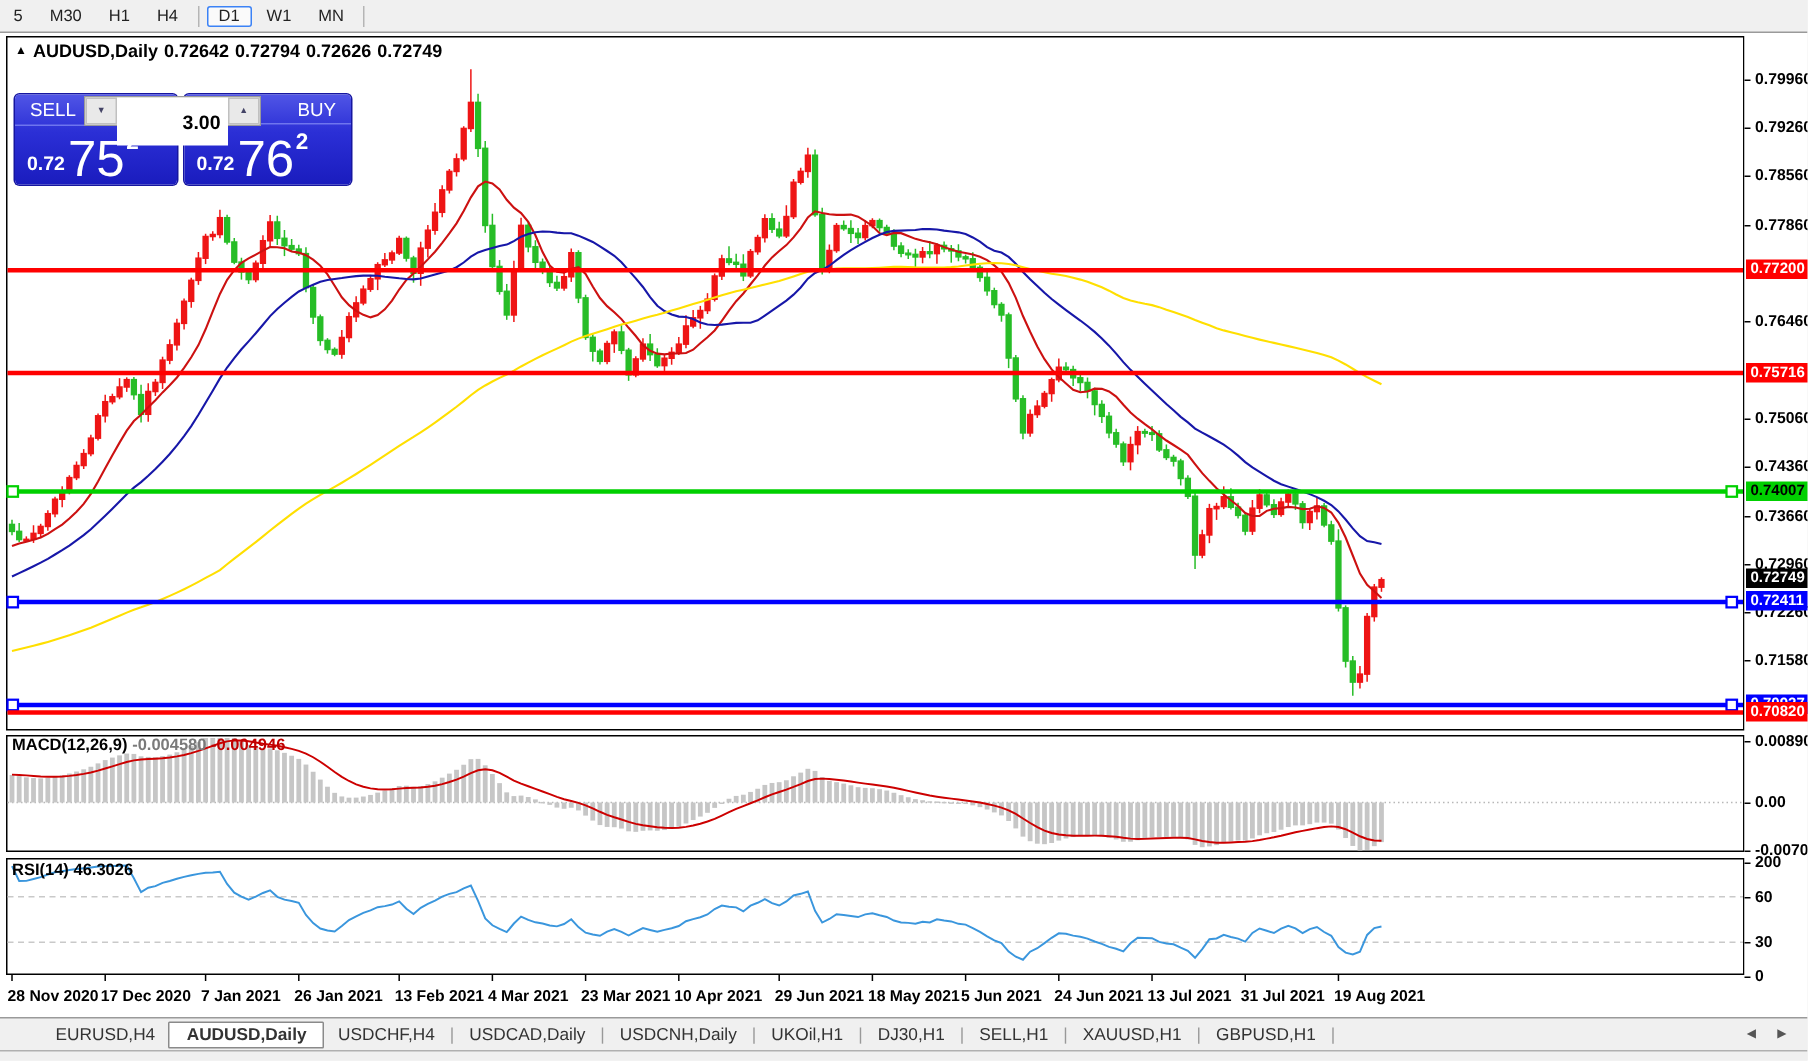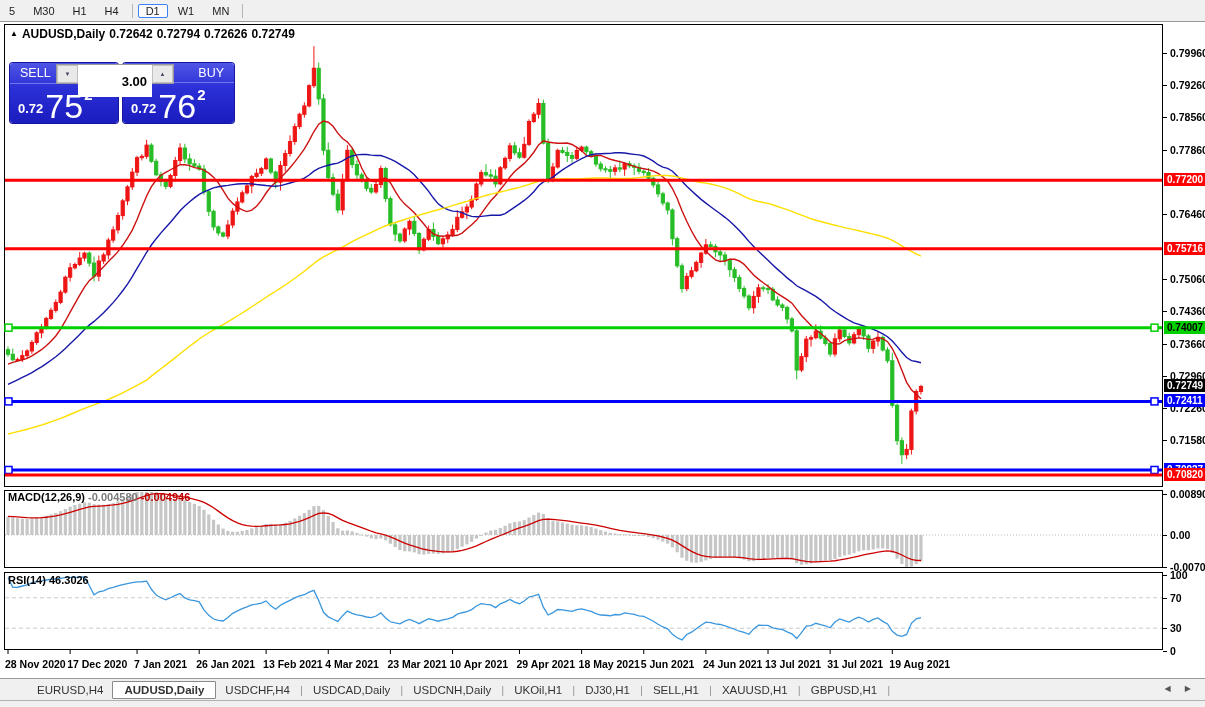--- a/index.html
+++ b/index.html
@@ -753,23 +753,23 @@
         <div class="pa-tick" style="top: 380.388px;">0.72260</div>
         <div class="pa-dash" style="top: 386.388px;"></div>
         <div class="pa-tick" style="top: 411.805px;">0.71580</div>
         <div class="pa-dash" style="top: 417.805px;"></div>
         <div class="pa-tick" style="top: 466.157px;">0.008904</div>
         <div class="pa-dash" style="top: 472.157px;"></div>
         <div class="pa-tick" style="top: 507px;">0.00</div>
         <div class="pa-dash" style="top: 513px;"></div>
         <div class="pa-tick" style="top: 539px;">-0.00701</div>
         <div class="pa-dash" style="top: 545px;"></div>
-        <div class="pa-tick" style="top: 547px;">100</div>
+        <div class="pa-tick" style="top: 547px;">200</div>
         <div class="pa-dash" style="top: 553px;"></div>
-        <div class="pa-tick" style="top: 569.8px;">70</div>
+        <div class="pa-tick" style="top: 569.8px;">60</div>
         <div class="pa-dash" style="top: 575.8px;"></div>
         <div class="pa-tick" style="top: 600.2px;">30</div>
         <div class="pa-dash" style="top: 606.2px;"></div>
         <div class="pa-tick" style="top: 623px;">0</div>
         <div class="pa-dash" style="top: 629px;"></div>
         <div class="pa-badge" style="top: 440.974px; background: rgb(0, 0, 255); color: rgb(255, 255, 255);">0.70927</div>
         <div class="pa-badge" style="top: 151.154px; background: rgb(255, 0, 0); color: rgb(255, 255, 255);">0.77200</div>
         <div class="pa-badge" style="top: 219.717px; background: rgb(255, 0, 0); color: rgb(255, 255, 255);">0.75716</div>
         <div class="pa-badge" style="top: 298.675px; background: rgb(0, 208, 0); color: rgb(0, 0, 0);">0.74007</div>
         <div class="pa-badge" style="top: 356.796px; background: rgb(0, 0, 0); color: rgb(255, 255, 255);">0.72749</div>
@@ -778,21 +778,21 @@
       </div>
     <div id="dateAxis">
         <div class="date-label" style="left: 5px;">28 Nov 2020</div>
         <div class="date-label" style="left: 67.14px;">17 Dec 2020</div>
         <div class="date-label" style="left: 134.06px;">7 Jan 2021</div>
         <div class="date-label" style="left: 196.2px;">26 Jan 2021</div>
         <div class="date-label" style="left: 263.12px;">13 Feb 2021</div>
         <div class="date-label" style="left: 325.26px;">4 Mar 2021</div>
         <div class="date-label" style="left: 387.4px;">23 Mar 2021</div>
         <div class="date-label" style="left: 449.54px;">10 Apr 2021</div>
-        <div class="date-label" style="left: 516.46px;">29 Apr 2021</div>
+        <div class="date-label" style="left: 516.46px;">29 Jun 2021</div>
         <div class="date-label" style="left: 578.6px;">18 May 2021</div>
         <div class="date-label" style="left: 640.74px;">5 Jun 2021</div>
         <div class="date-label" style="left: 702.88px;">24 Jun 2021</div>
         <div class="date-label" style="left: 765.02px;">13 Jul 2021</div>
         <div class="date-label" style="left: 827.16px;">31 Jul 2021</div>
         <div class="date-label" style="left: 889.3px;">19 Aug 2021</div>
       </div>
   </div>
 
   <div class="tab-bar" id="tabBar">

